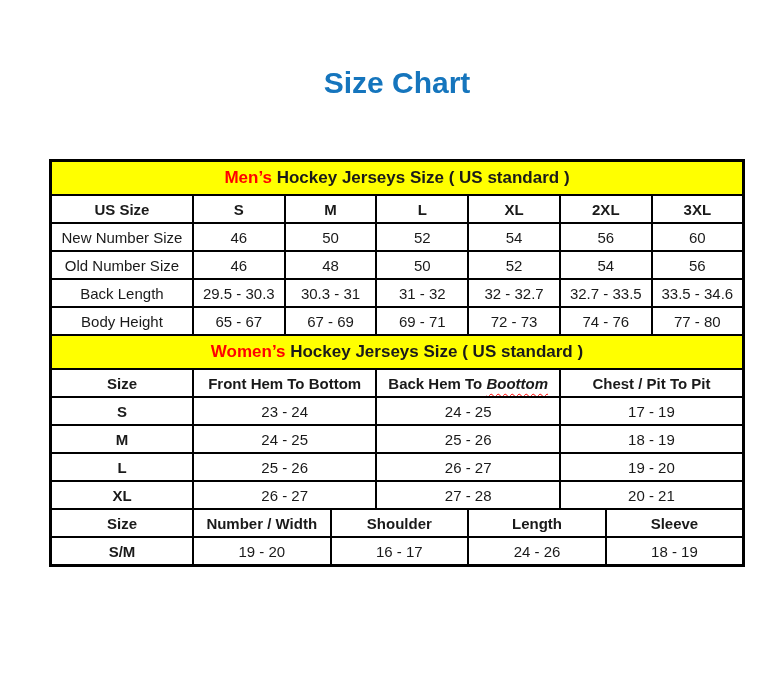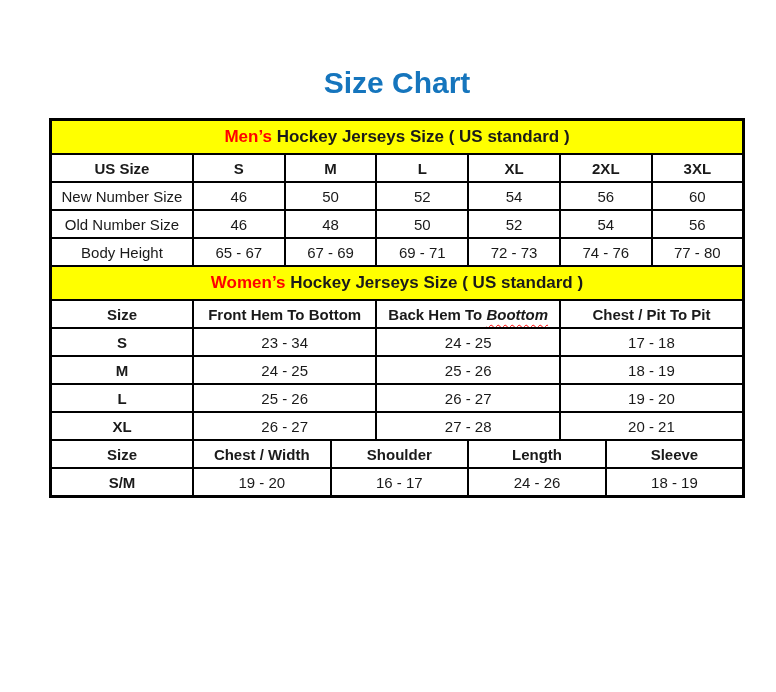--- a/index.html
+++ b/index.html
@@ -28,20 +28,21 @@
     font-weight: bold;
     letter-spacing: 0px;
     color: var(--title-blue, #1575bd);
   }
   table.size-chart {
     width: 696px;
     margin-left: 37px;
     border-collapse: collapse;
     table-layout: fixed;
     border: 3px solid var(--border-black, #000);
+    margin-top: 41px;
   }
   table.size-chart td {
     border: 2px solid var(--border-black, #000);
     text-align: center;
     vertical-align: middle;
     font-size: 15px;
     color: var(--text-color, #1a1a1a);
     height: 26px;
     padding: 0 2px;
     overflow: hidden;
@@ -120,42 +121,51 @@
         <tr>
           <td class="rowlabel">Old Number Size</td>
           <td colspan="2">46</td>
           <td colspan="2">48</td>
           <td colspan="2">50</td>
           <td colspan="2">52</td>
           <td colspan="2">54</td>
           <td colspan="2">56</td>
         </tr>
         <tr>
+          <td class="rowlabel">Back Length</td>
+          <td colspan="2">29.5 - 30.3</td>
+          <td colspan="2">30.3 - 31</td>
+          <td colspan="2">31 - 32</td>
+          <td colspan="2">32 - 32.7</td>
+          <td colspan="2">32.7 - 33.5</td>
+          <td colspan="2">33.5 - 34.6</td>
+        </tr>
+        <tr>
           <td class="rowlabel">Body Height</td>
           <td colspan="2">65 - 67</td>
           <td colspan="2">67 - 69</td>
           <td colspan="2">69 - 71</td>
           <td colspan="2">72 - 73</td>
           <td colspan="2">74 - 76</td>
           <td colspan="2">77 - 80</td>
         </tr>
         <tr>
           <td colspan="13" class="band"><span class="hl">Women’s</span> Hockey Jerseys Size ( US standard )</td>
         </tr>
         <tr>
           <td class="hdr">Size</td>
           <td class="hdr" colspan="4">Front Hem To Bottom</td>
           <td class="hdr" colspan="4">Back Hem To <span class="squiggle">Boottom</span></td>
           <td class="hdr" colspan="4">Chest / Pit To Pit</td>
         </tr>
         <tr>
           <td class="rowlabel bold">S</td>
-          <td colspan="4">23 - 34</td>
+          <td colspan="4">23 - 24</td>
           <td colspan="4">24 - 25</td>
-          <td colspan="4">17 - 18</td>
+          <td colspan="4">17 - 19</td>
         </tr>
         <tr>
           <td class="rowlabel bold">M</td>
           <td colspan="4">24 - 25</td>
           <td colspan="4">25 - 26</td>
           <td colspan="4">18 - 19</td>
         </tr>
         <tr>
           <td class="rowlabel bold">L</td>
           <td colspan="4">25 - 26</td>
@@ -163,21 +173,21 @@
           <td colspan="4">19 - 20</td>
         </tr>
         <tr>
           <td class="rowlabel bold">XL</td>
           <td colspan="4">26 - 27</td>
           <td colspan="4">27 - 28</td>
           <td colspan="4">20 - 21</td>
         </tr>
         <tr>
           <td class="hdr">Size</td>
-          <td class="hdr" colspan="3">Chest / Width</td>
+          <td class="hdr" colspan="3">Number / Width</td>
           <td class="hdr" colspan="3">Shoulder</td>
           <td class="hdr" colspan="3">Length</td>
           <td class="hdr" colspan="3">Sleeve</td>
         </tr>
         <tr>
           <td class="rowlabel bold">S/M</td>
           <td colspan="3">19 - 20</td>
           <td colspan="3">16 - 17</td>
           <td colspan="3">24 - 26</td>
           <td colspan="3">18 - 19</td>

